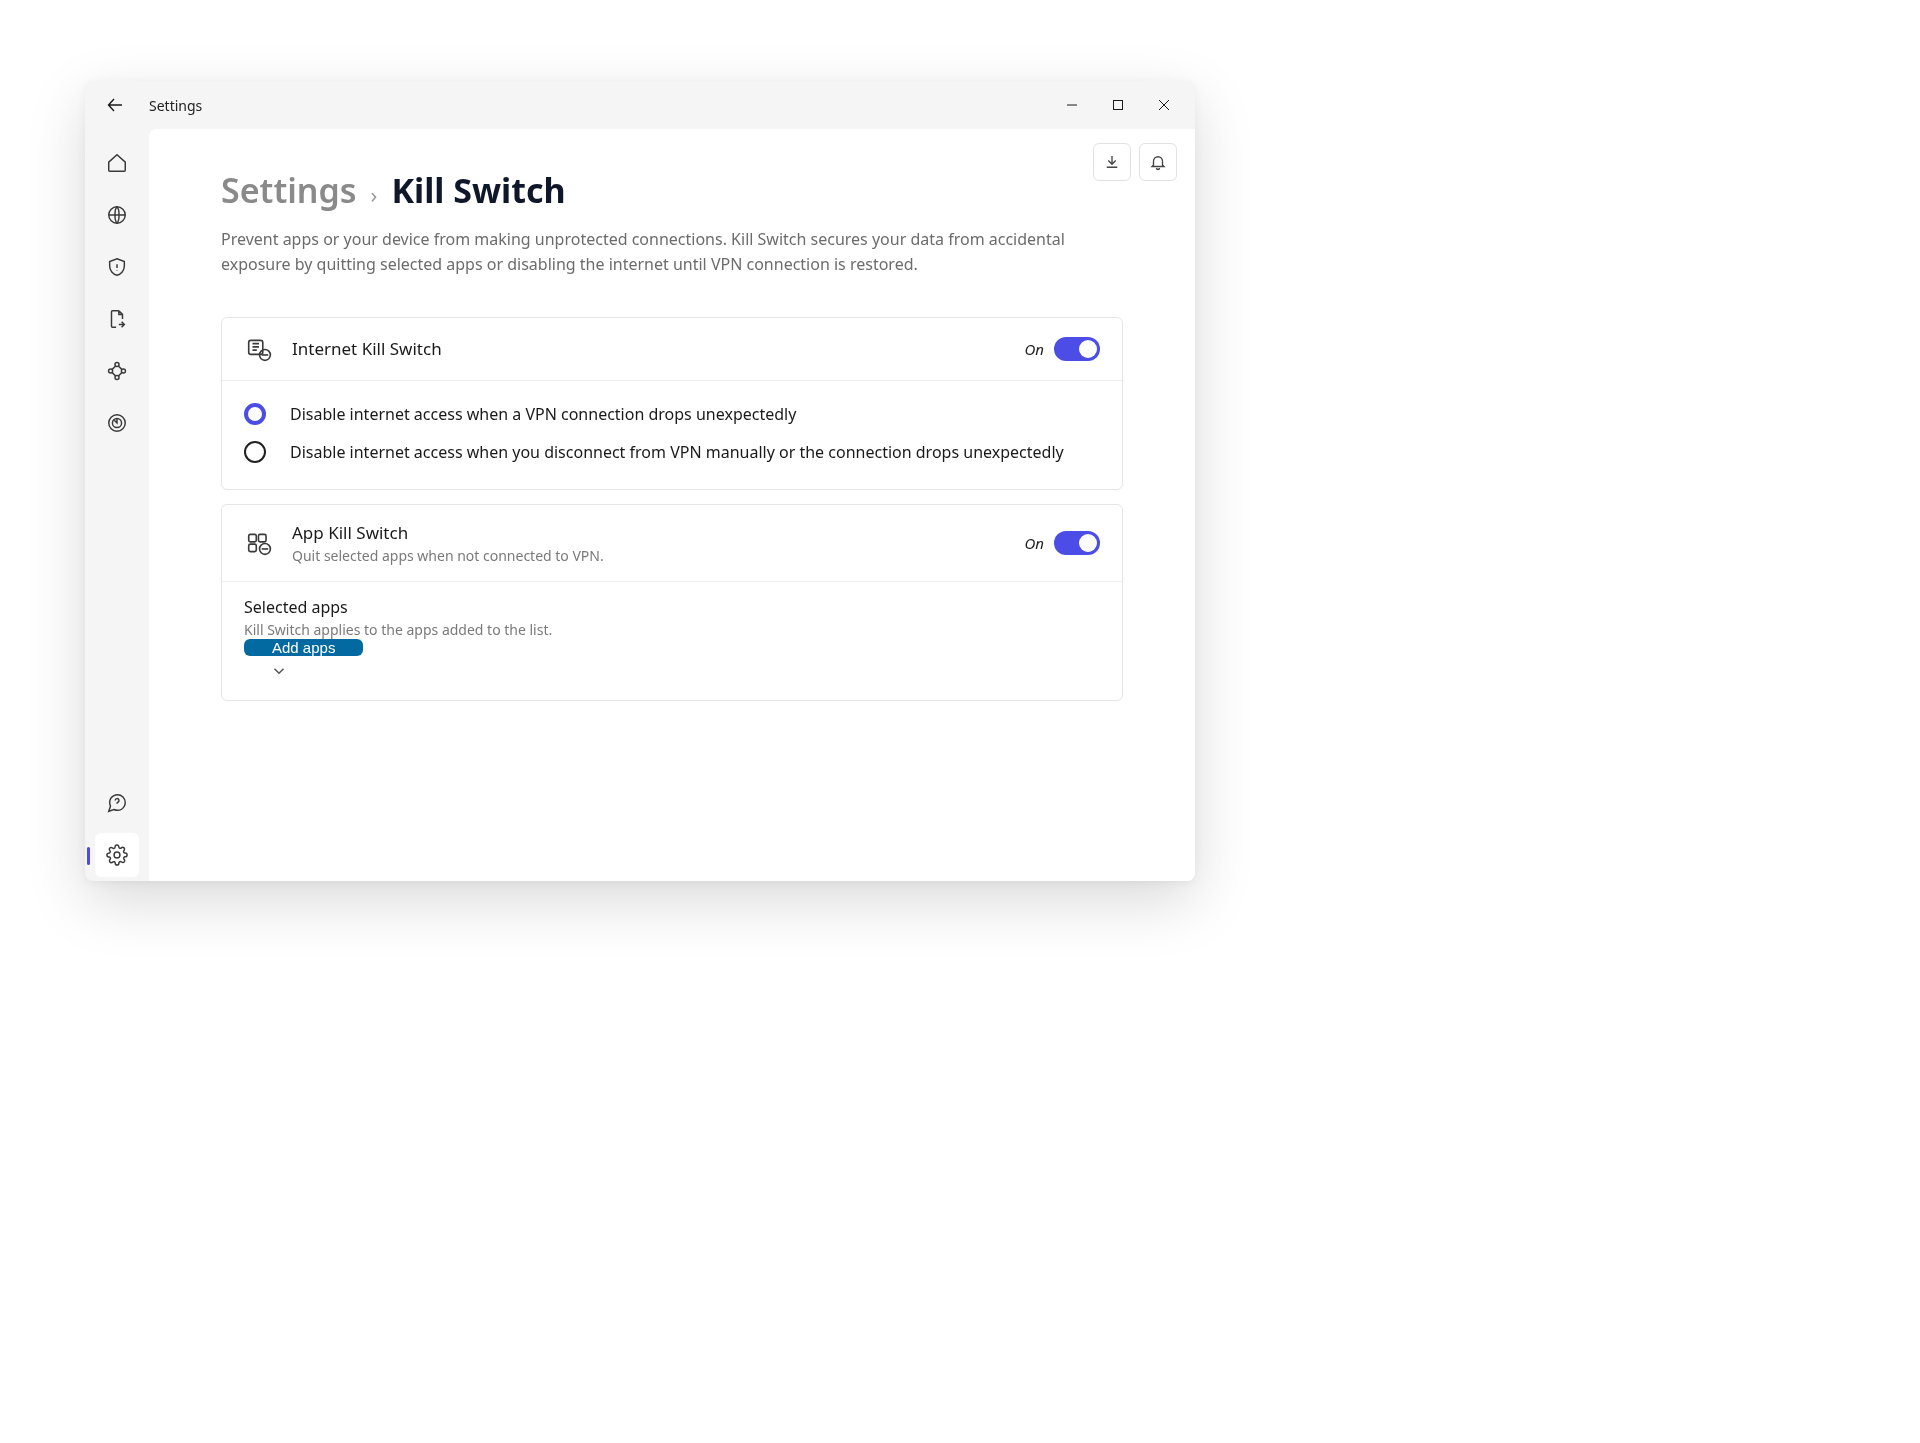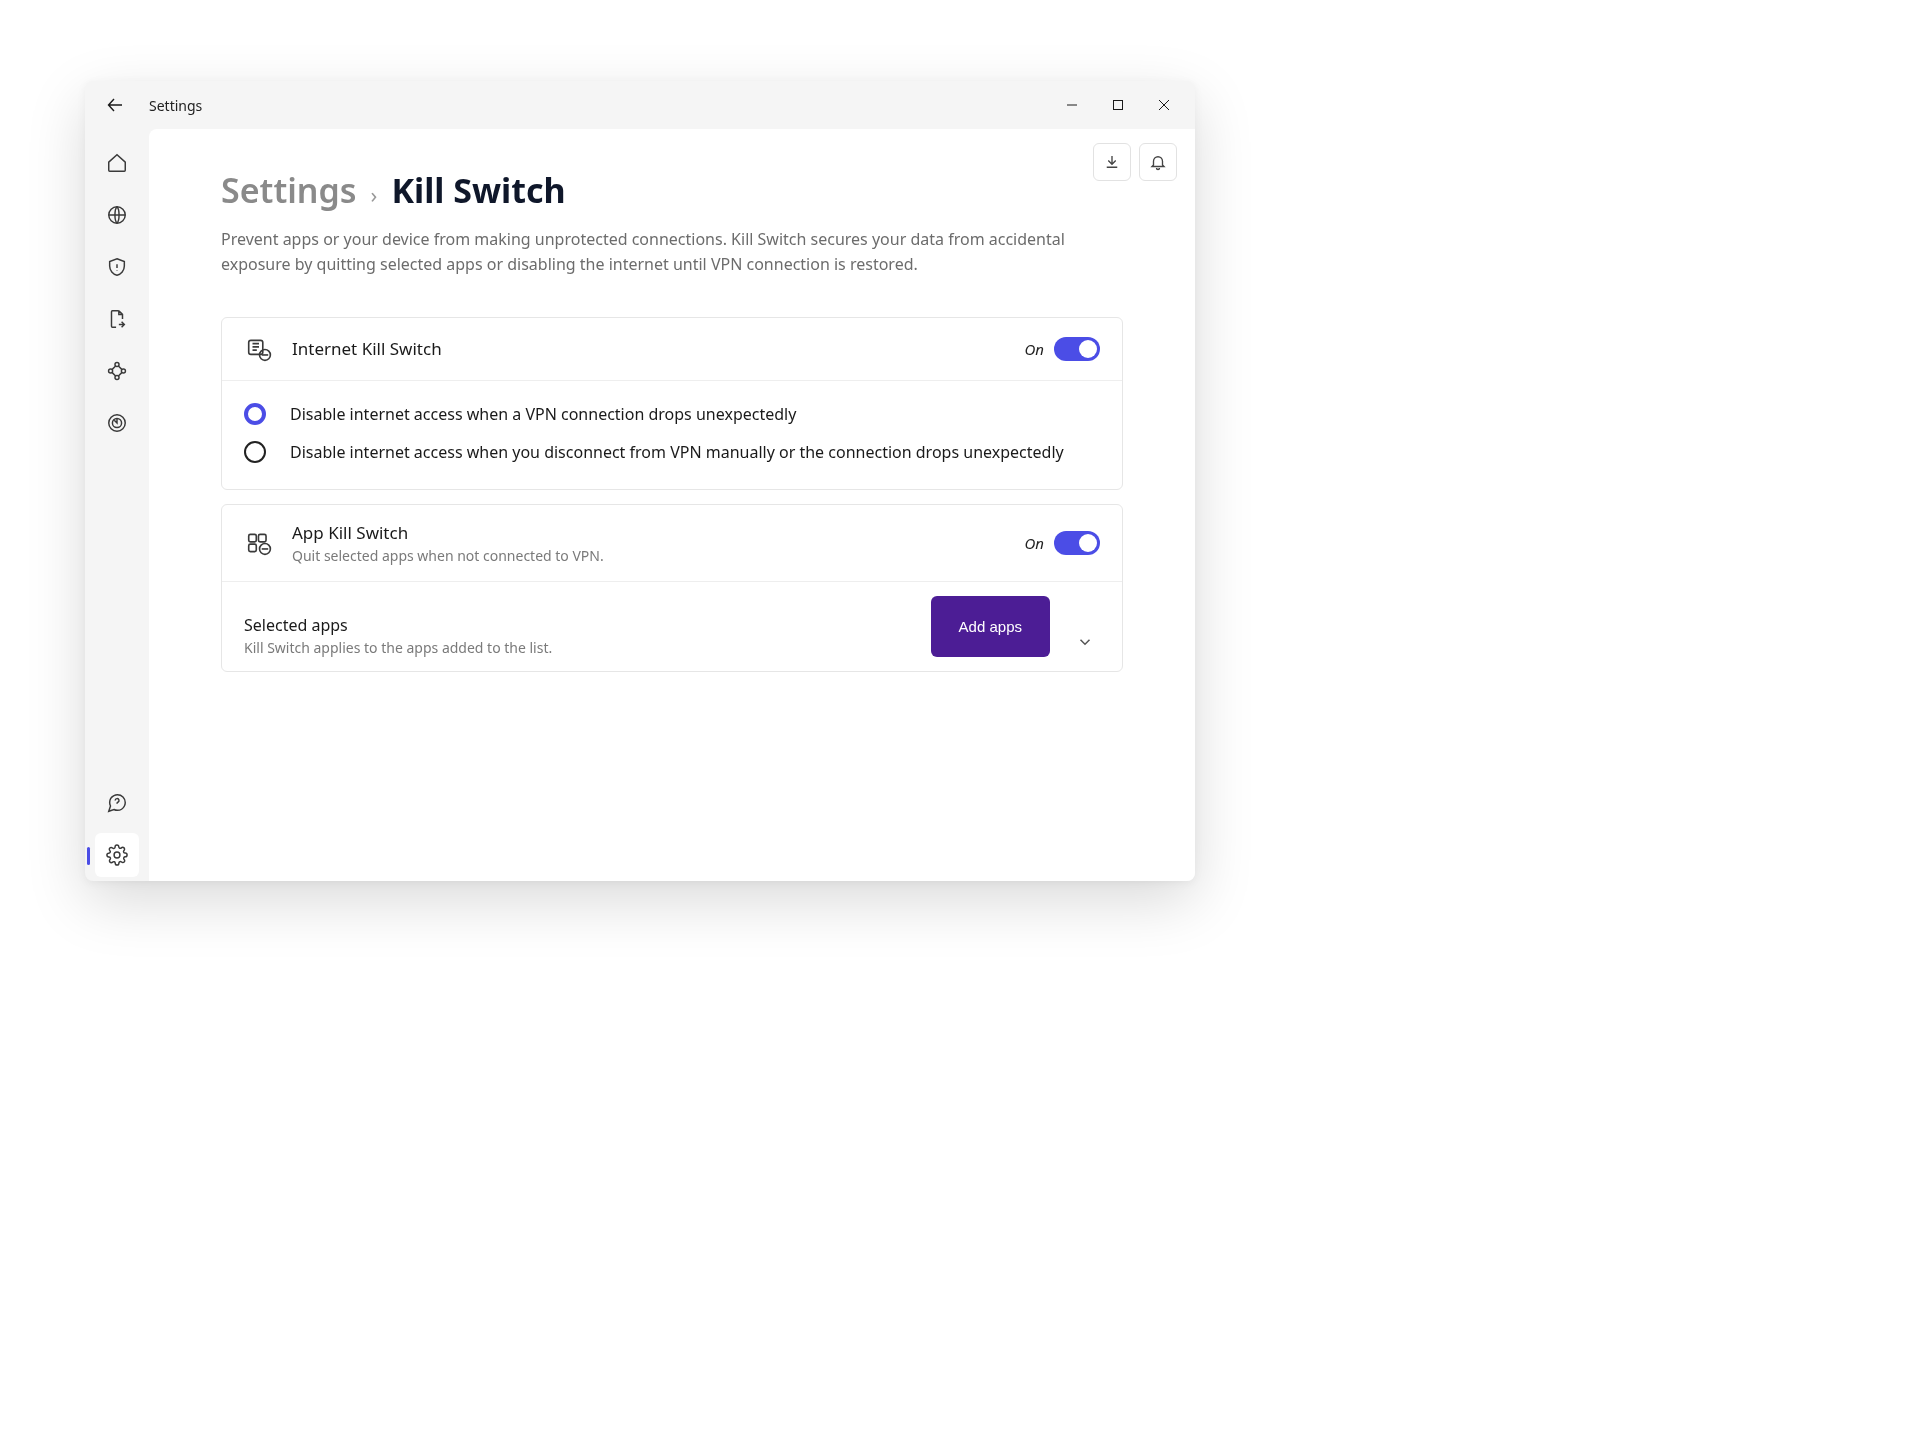--- a/index.html
+++ b/index.html
@@ -221,33 +221,34 @@
 }
 .radio-circle.selected {
   border: 4px solid #4b4de6;
 }
 .radio-text {
   font-size: 16px;
   color: #1a1a1a;
 }
 .selected-apps-row {
   display: flex;
-  align-items: flex-end;
+  align-items: flex-start;
   padding: 14px 22px;
   border-top: 1px solid #eee;
+  flex-direction: column;
 }
 .sa-left { flex: 1; }
 .sa-title { font-size: 16px; color: #1a1a1a; }
 .sa-sub { font-size: 14px; color: #7a7a7a; margin-top: 2px; }
 .add-apps-btn {
-  background: #4c1d95;
+  background: #0369a1;
   color: #fff;
   border: none;
   border-radius: 6px;
-  padding: 22px 28px;
+  padding: 0 28px;
   font-size: 15px;
   cursor: pointer;
 }
 .chevron {
   margin-left: 20px;
   color: #555;
   cursor: pointer;
   padding: 6px;
 }
 svg { display: block; }

